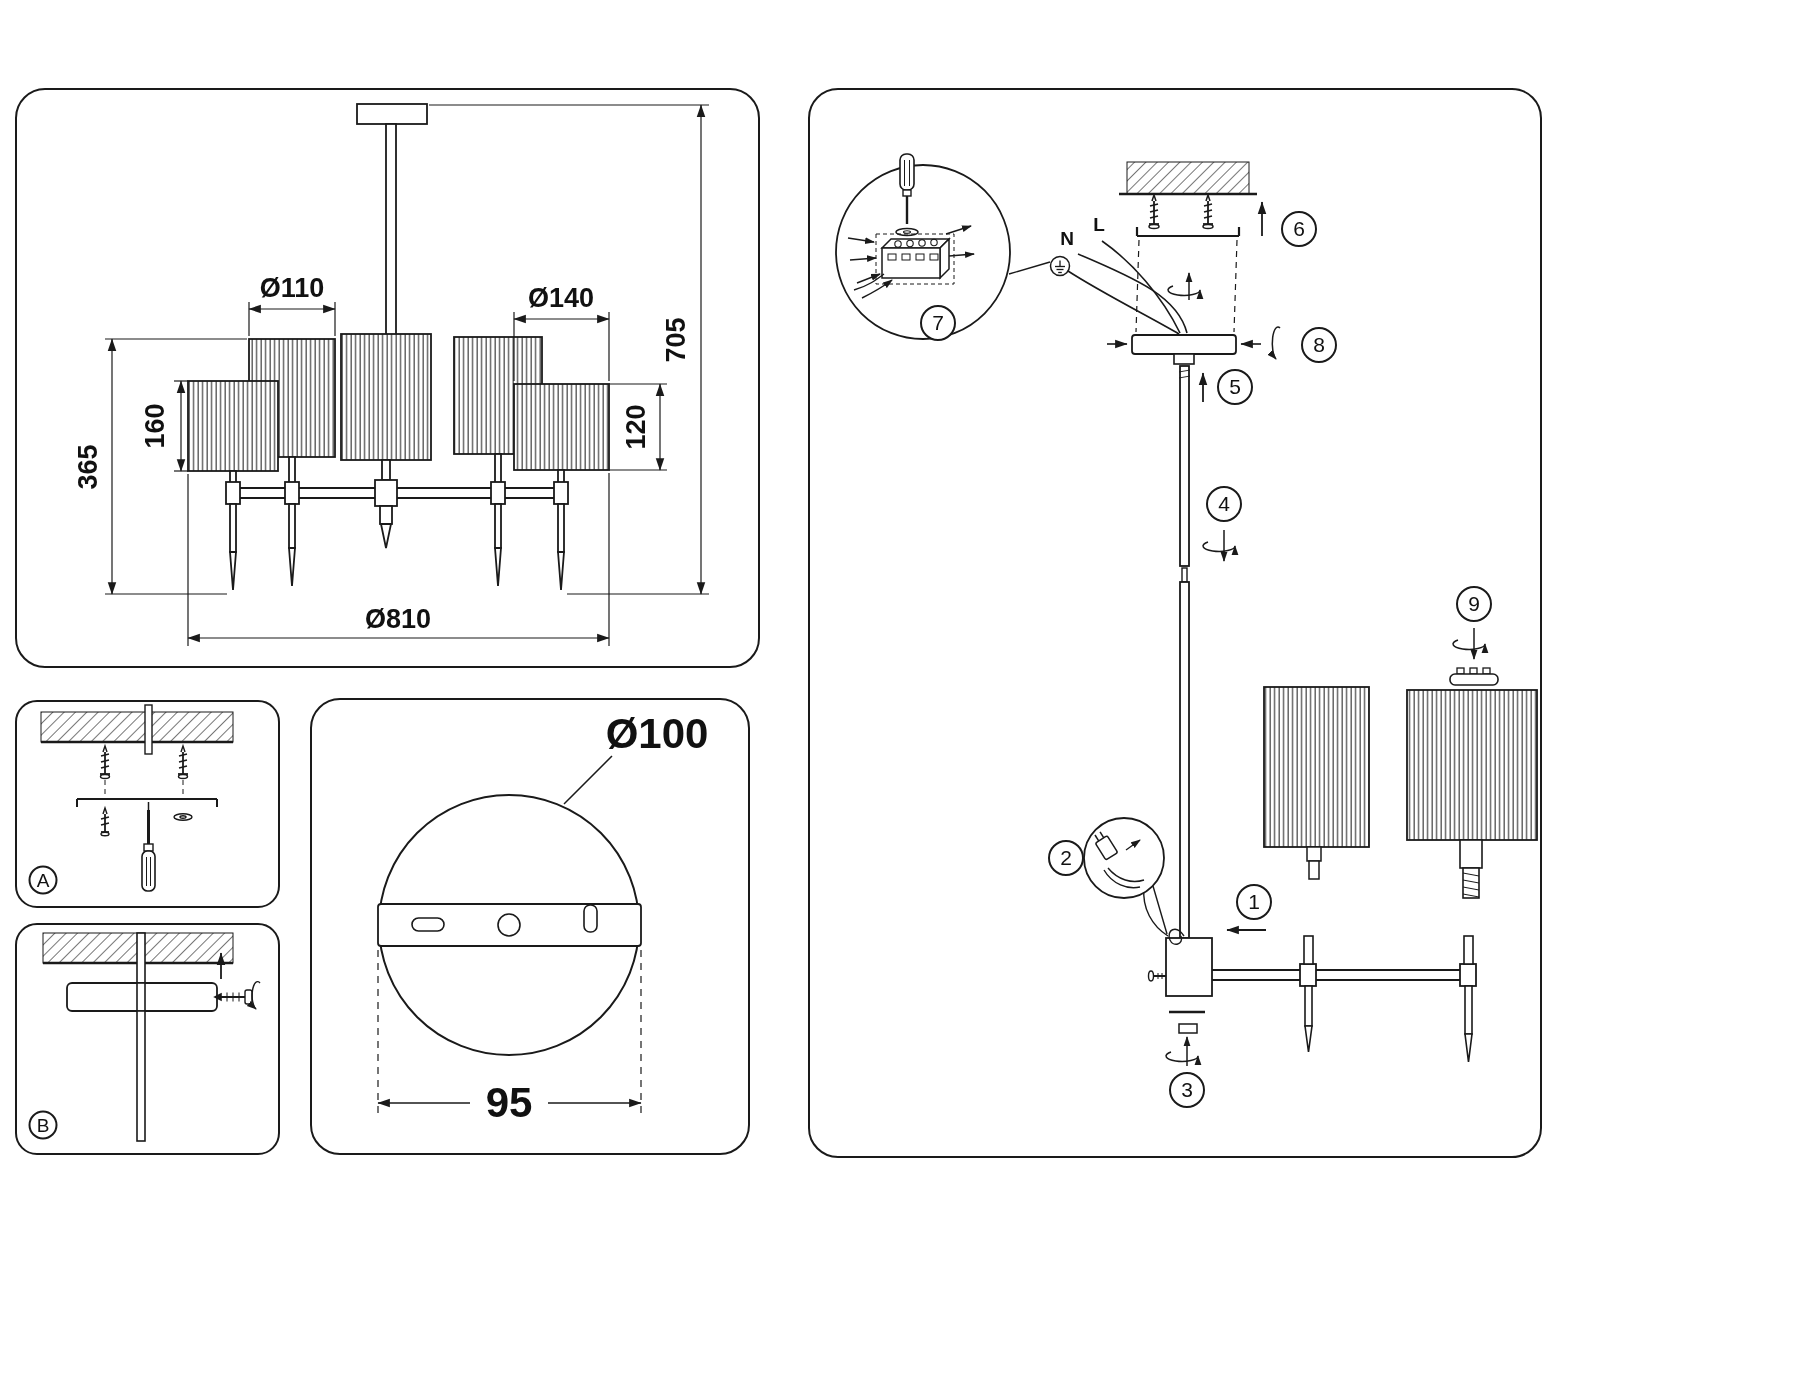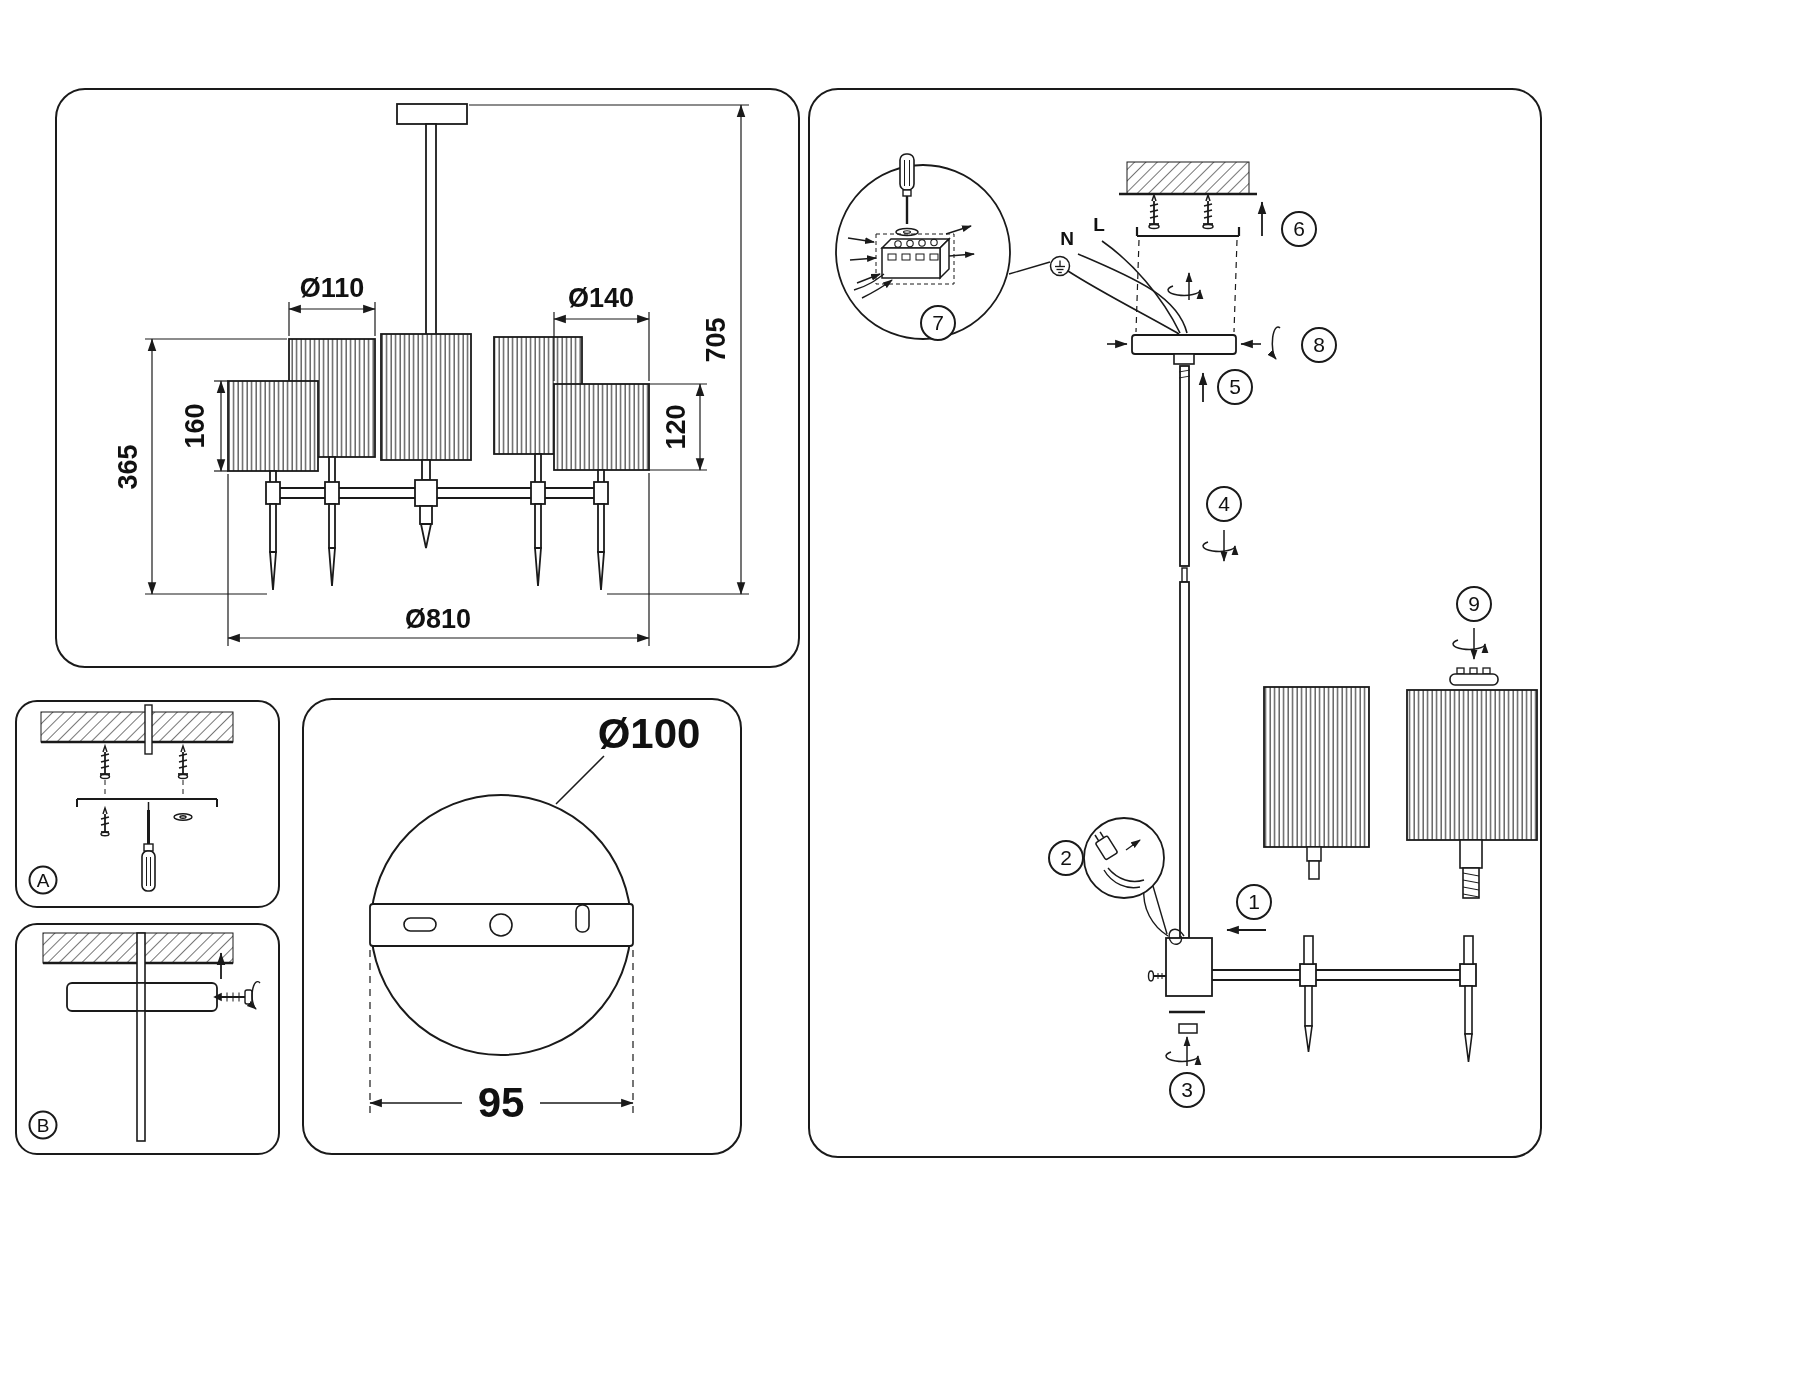--- a/index.html
+++ b/index.html
@@ -18,21 +18,21 @@
   text { fill:#111111; }
   .t-dim  { font-family:"Liberation Sans",sans-serif; font-size:27px; font-weight:700; text-anchor:middle; }
   .t-big  { font-family:"Liberation Sans",sans-serif; font-size:42px; font-weight:700; text-anchor:middle; }
   .t-step { font-family:"Liberation Sans",sans-serif; font-size:21px; font-weight:400; text-anchor:middle; }
   .t-wire { font-family:"Liberation Sans",sans-serif; font-size:19px; font-weight:700; text-anchor:middle; }
   .t-ab   { font-family:"Liberation Sans",sans-serif; font-size:19px; font-weight:400; text-anchor:middle; }
 </style>
 </head>
 <body>
 
-<div class="panel r30" style="left:15px; top:88px; width:745px; height:580px;margin-left:40px;">
+<div class="panel r30" style="left:15px; top:88px; width:745px; height:580px;">
 <svg width="740" height="575" viewBox="0 0 740 575">
   <defs>
     <pattern id="c-stripes" width="4.5" height="8" patternUnits="userSpaceOnUse">
       <rect width="4.5" height="8" fill="#ffffff"></rect>
       <line x1="1.1" y1="0" x2="1.1" y2="8" stroke="#1a1a1a" stroke-width="1"></line>
     </pattern>
     <marker id="c-arr" viewBox="0 0 10 8" refX="9.5" refY="4" markerWidth="13" markerHeight="10" markerUnits="userSpaceOnUse" orient="auto-start-reverse">
       <path d="M0,0.6 L10,4 L0,7.4 Z" fill="#1a1a1a"></path>
     </marker>
   </defs>
@@ -218,21 +218,21 @@
     <path d="M243,58 A5.5,14 0 1 0 239,84" stroke-width="1.4" marker-end="url(#b-aw)"></path>
     <line x1="204" y1="54" x2="204" y2="28" stroke-width="1.8" marker-end="url(#b-arr)"></line>
   </g>
   <g>
     <circle cx="26" cy="200" r="13.5" fill="#fff" stroke="#1a1a1a" stroke-width="2"></circle>
     <text class="t-ab" x="26" y="207">B</text>
   </g>
 </svg>
 </div>
 
-<div class="panel r30" style="left:302px; top:698px; width:440px; height:457px;">
+<div class="panel r30" style="left:310px; top:698px; width:440px; height:457px;">
 <svg width="435" height="452" viewBox="0 0 435 452">
   <defs>
     <marker id="p-arr" viewBox="0 0 10 8" refX="9.5" refY="4" markerWidth="13" markerHeight="10" markerUnits="userSpaceOnUse" orient="auto-start-reverse">
       <path d="M0,0.6 L10,4 L0,7.4 Z" fill="#1a1a1a"></path>
     </marker>
   </defs>
   <g stroke="#1a1a1a" fill="none">
     <circle cx="197" cy="225" r="130" stroke-width="2"></circle>
     <rect x="66" y="204" width="263" height="42" rx="3" fill="#fff" stroke-width="1.8"></rect>
     <rect x="100" y="218" width="32" height="13" rx="6.5" stroke-width="1.6"></rect>

